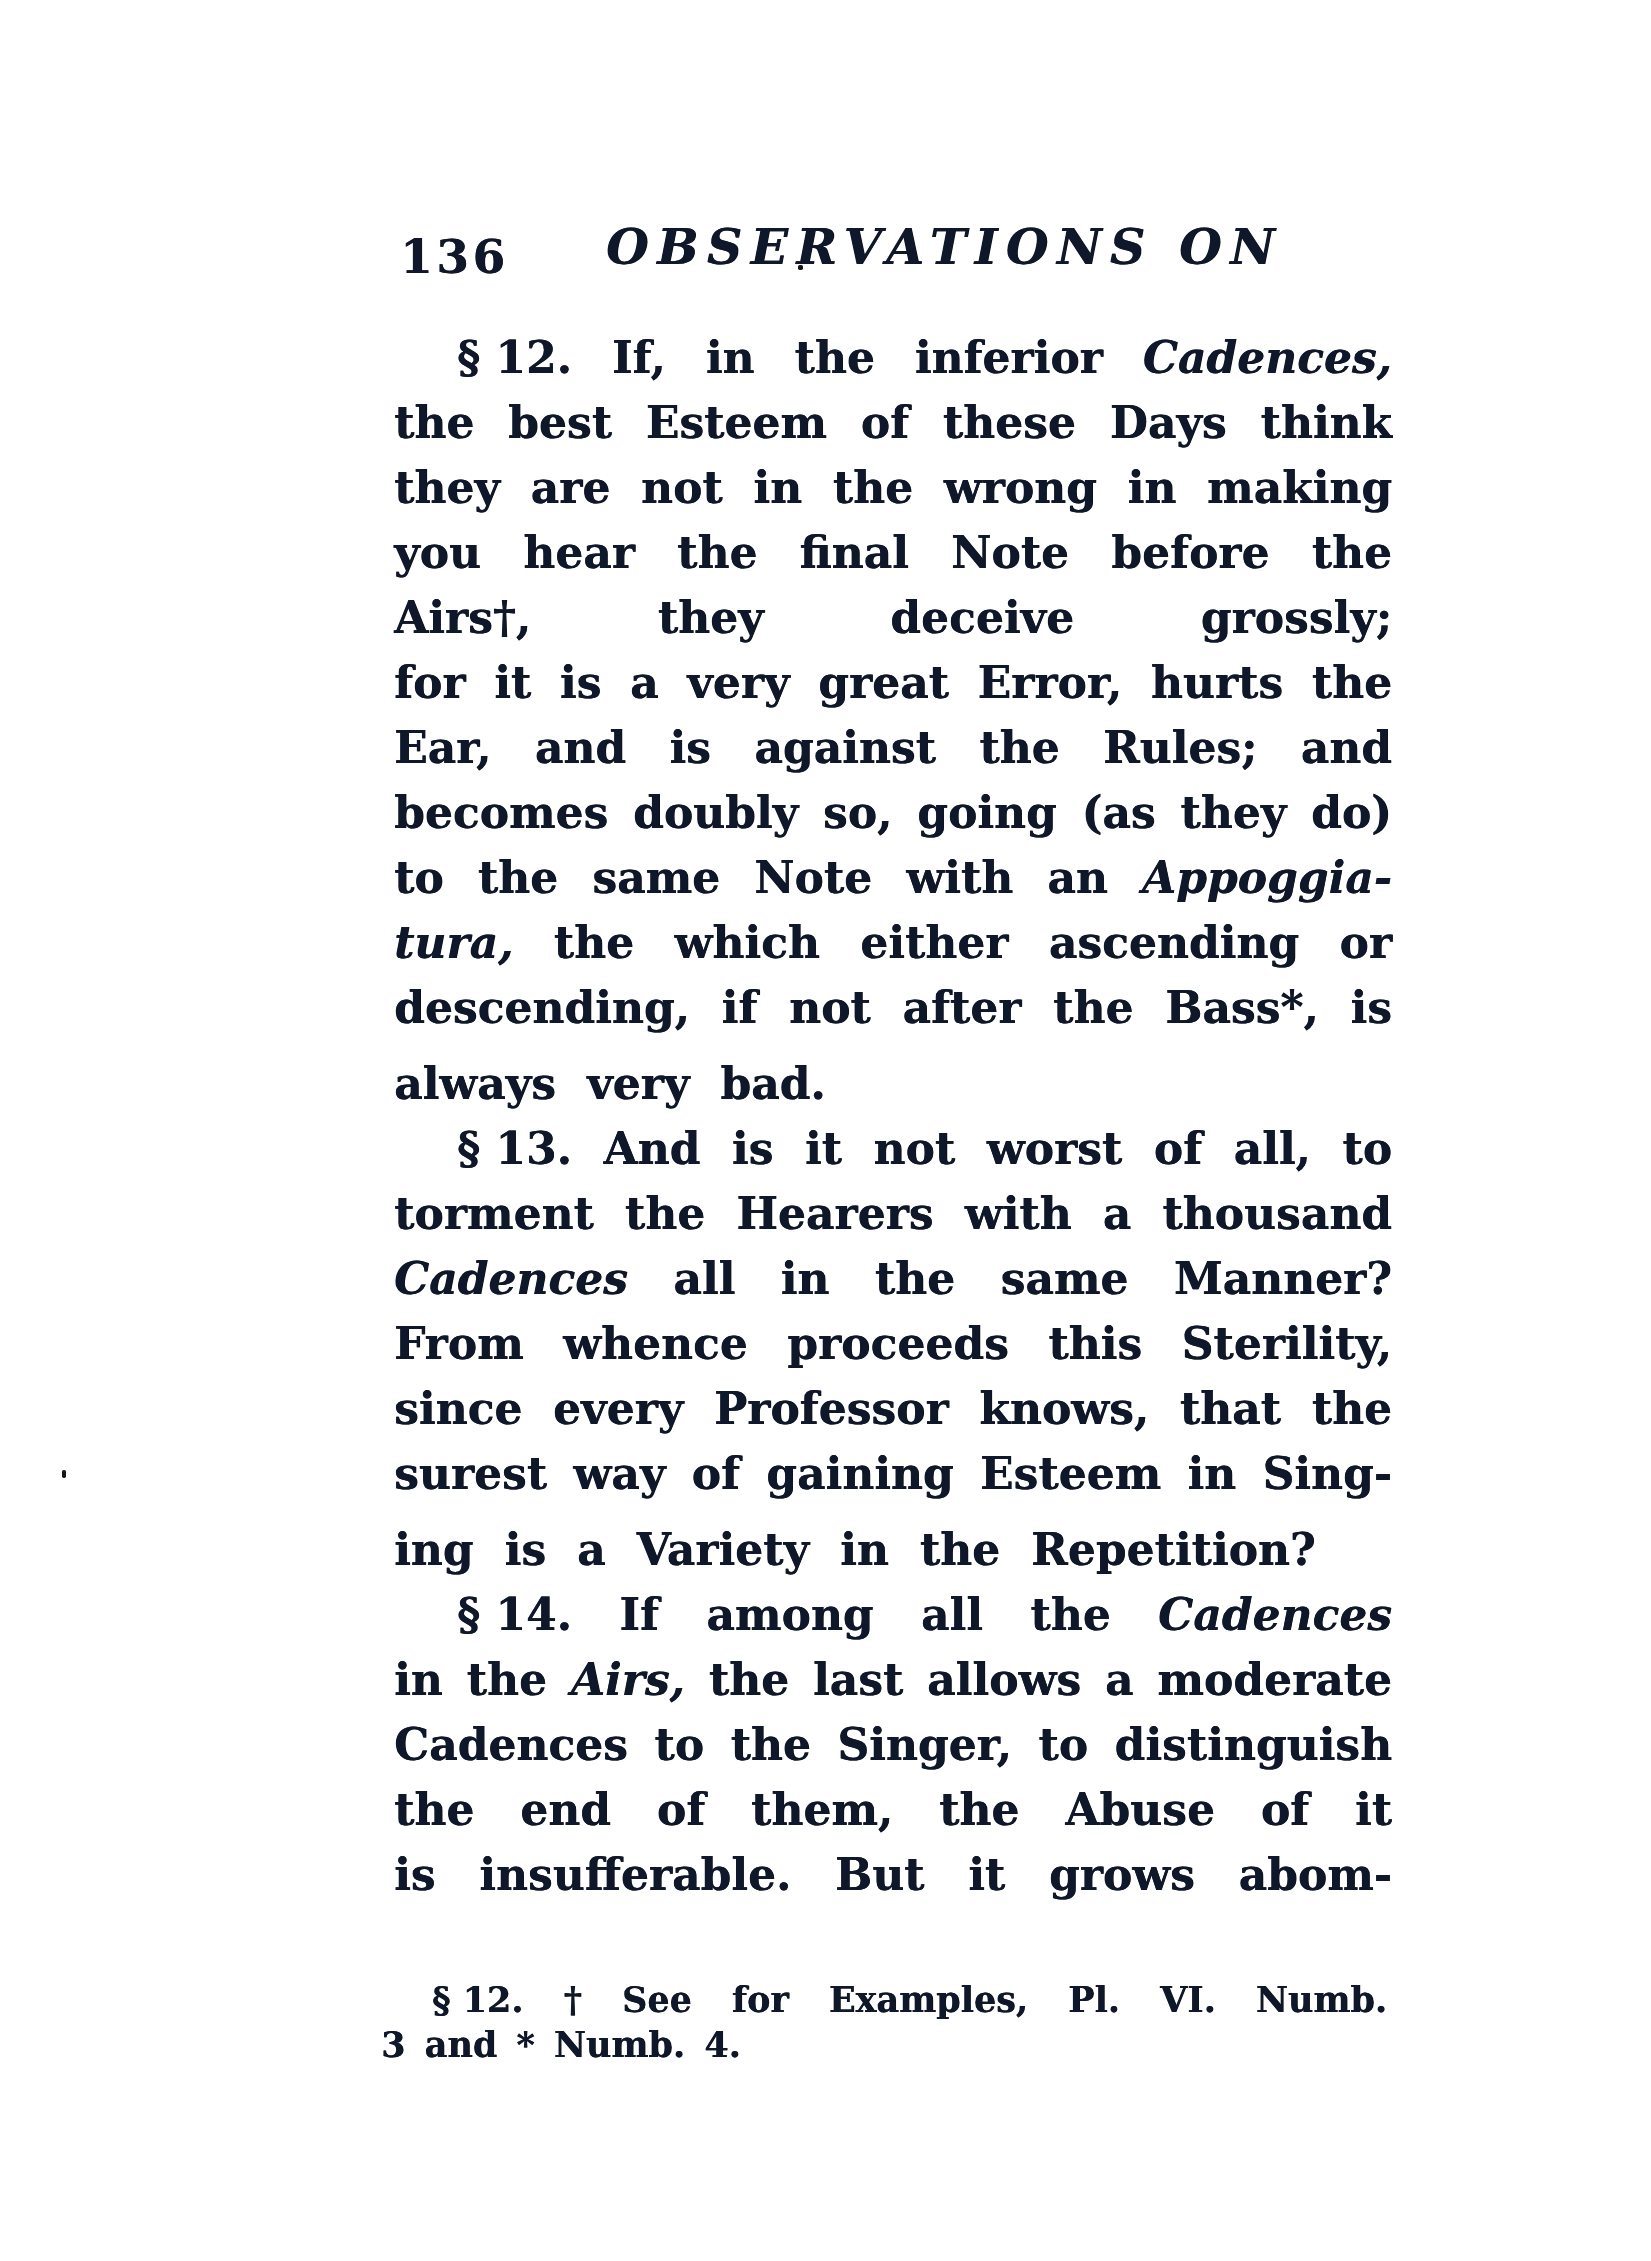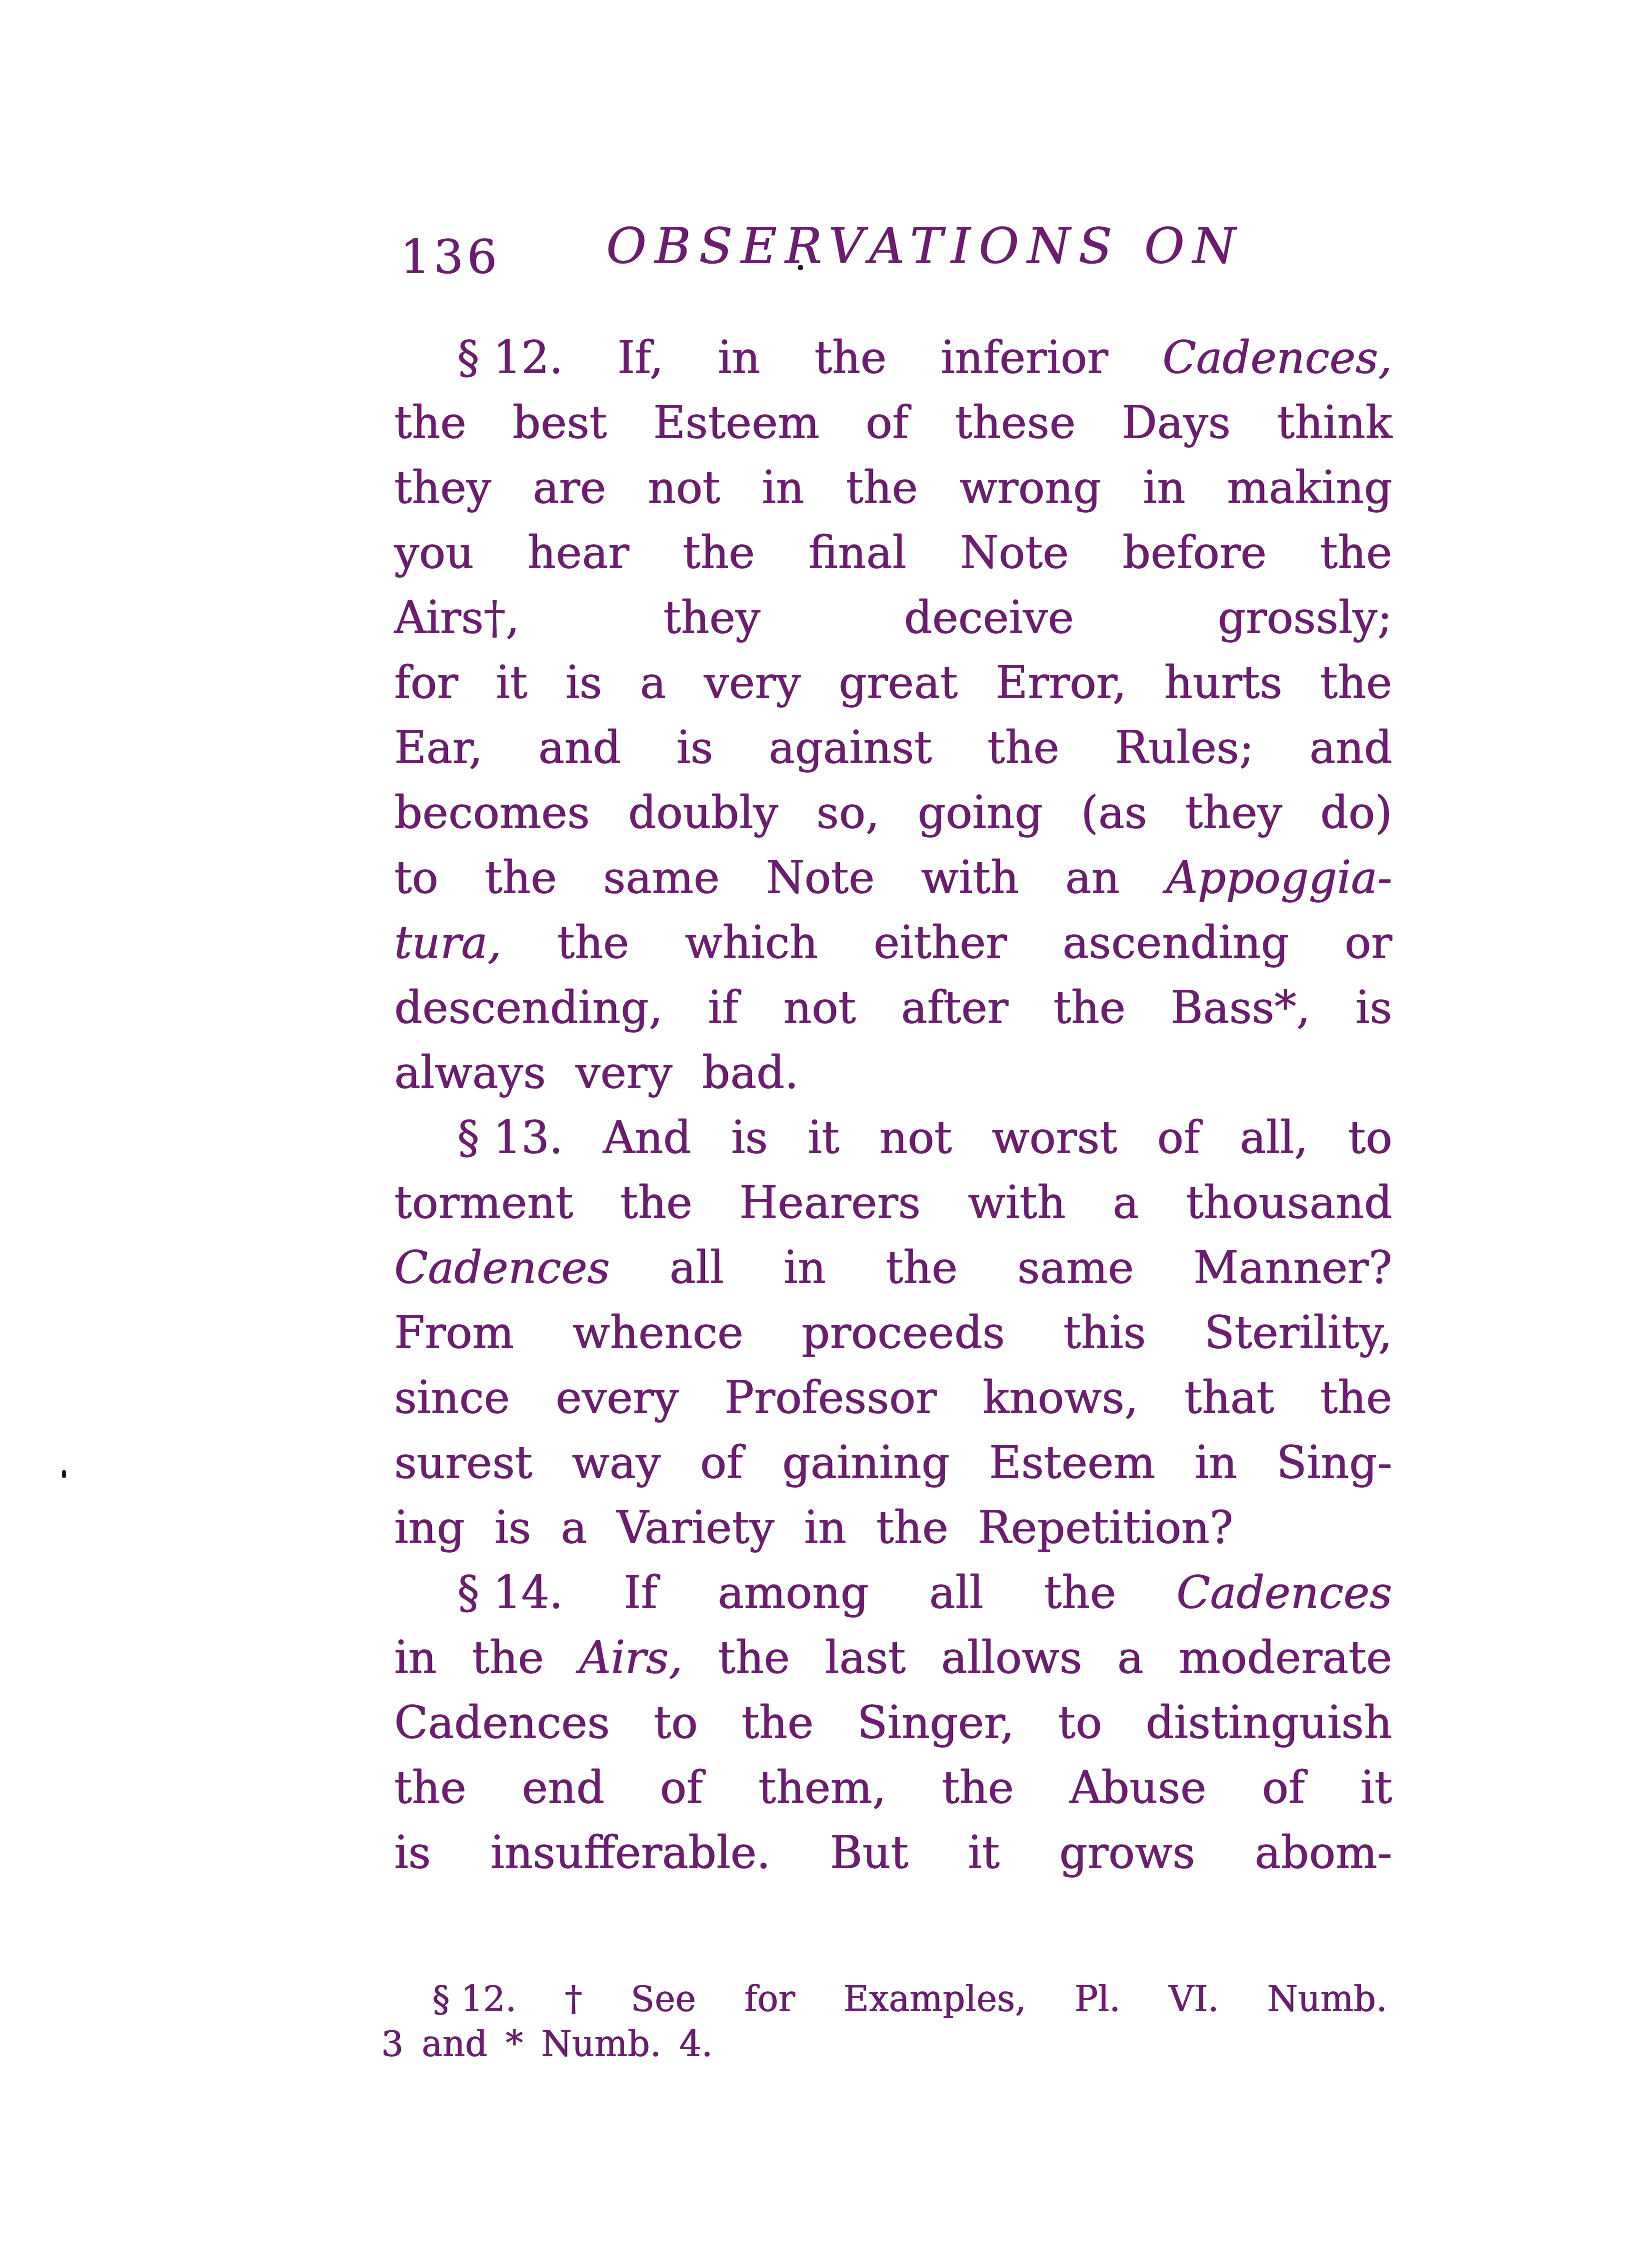--- a/index.html
+++ b/index.html
@@ -7,21 +7,22 @@
     padding: 0;
     background: #ffffff;
   }
   .page {
     position: relative;
     width: 1651px;
     height: 2212px;
     background: #ffffff;
     overflow: hidden;
     font-family: "DejaVu Serif", "Liberation Serif", serif;
-    color: #701a75;
+    color: #0f172a;
+    font-weight: bold;
   }
   
   .folio {
     position: absolute;
     left: 400px;
     top: 229px;
     font-size: 47px;
     letter-spacing: 3.5px;
     text-shadow: 0.4px 0 #0d0d0d;
   }
@@ -50,20 +51,21 @@
     white-space: nowrap;
   }
   .line.justify {
     display: flex;
     justify-content: space-between;
   }
   .line.indent { padding-left: 63px; }
   .line.last {
     display: block;
     word-spacing: 15.7px;
+    margin-top: 11px;
   }
   .word.italic { font-style: italic; }
   
   .footnote-col {
     position: absolute;
     left: 381px;
     top: 1977px;
     width: 1006px;
     font-size: 35px;
     text-shadow: 0.4px 0 #0d0d0d;

